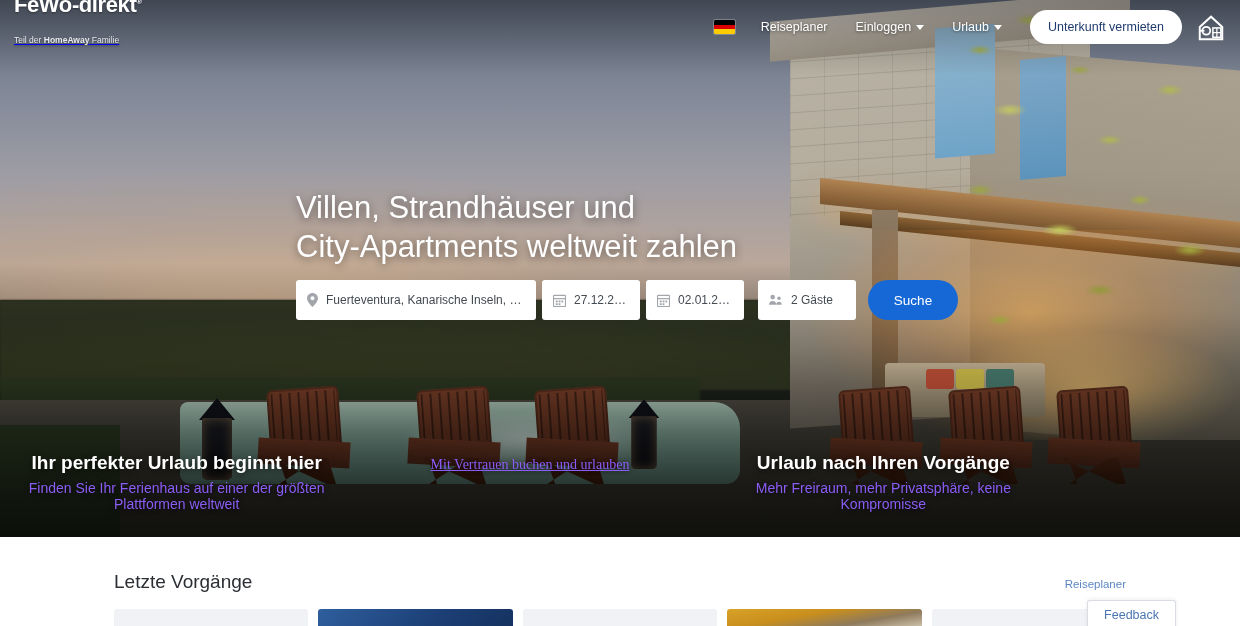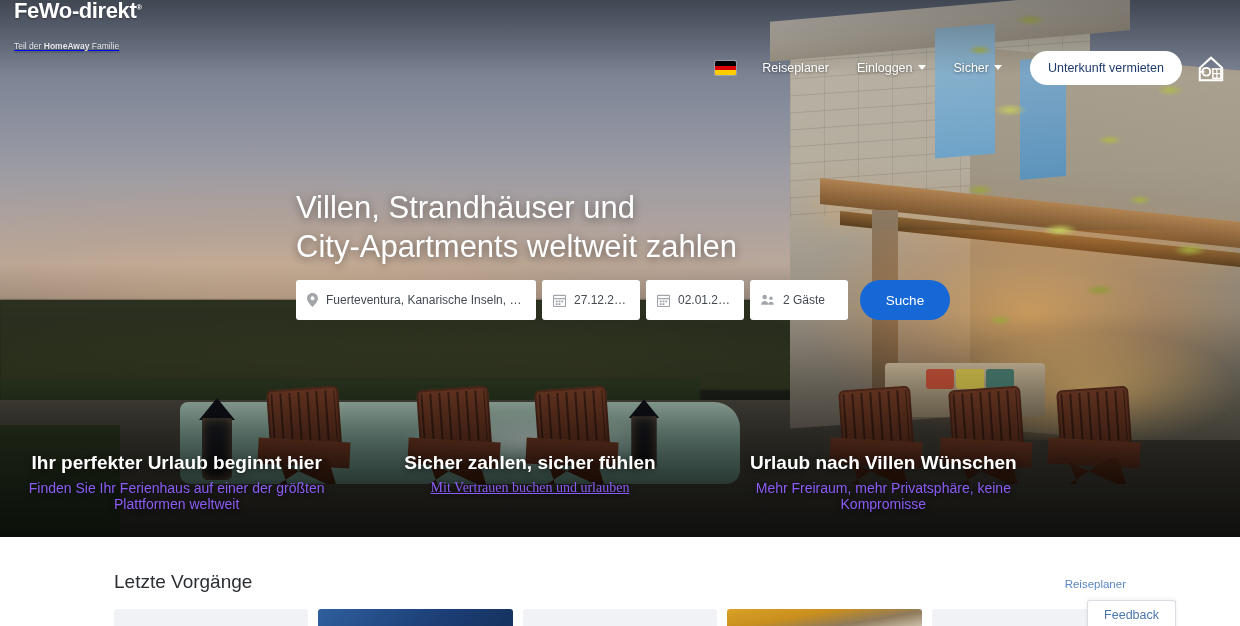--- a/index.html
+++ b/index.html
@@ -216,21 +216,21 @@
   .hero-shade {
     position: absolute; inset: 0;
     background:
       linear-gradient(180deg, rgba(0,0,0,.42) 0%, rgba(0,0,0,.06) 14%, rgba(0,0,0,0) 32%,
                       rgba(0,0,0,0) 58%, rgba(0,0,0,.30) 78%, rgba(0,0,0,.62) 100%);
   }
 
   
   .topnav {
     position: absolute; left: 0; top: 0; width: 1240px; height: 44px;
-    display: flex; align-items: flex-start; z-index: 40; flex-direction: column;
+    display: flex; align-items: flex-end; z-index: 40;
   }
   .logo-wrap { margin-left: 14px; width: 132px; }
   .logo-main {
     color: #fff; font-size: 22px; font-weight: 700; letter-spacing: -.4px;
     line-height: 1; position: relative; display: inline-block;
     text-shadow: 0 1px 2px rgba(0,0,0,.35);
   }
   .logo-reg {
     font-size: 8px; vertical-align: super; font-weight: 700;
   }
@@ -280,21 +280,21 @@
   .searchbar {
     position: absolute; left: 296px; top: 280px; z-index: 30;
     display: flex; align-items: stretch; gap: 6px;
   }
   .field {
     background: #fff; border-radius: 3px; height: 40px;
     display: flex; align-items: center; padding: 0 11px; gap: 8px;
   }
   .f-dest { width: 240px; }
   .f-date { width: 98px; }
-  .f-guest { width: 98px; }
+  .f-guest { width: 98px; margin-left: 8px; }
   .field-text {
     font-size: 12px; color: #444a52; white-space: nowrap; overflow: hidden;
     text-overflow: ellipsis;
   }
   .btn-search {
     background: #1668d6; color: #fff; border: none; border-radius: 20px;
     width: 90px; height: 40px; font-size: 13.5px; font-family: inherit;
     cursor: pointer; margin-left: 6px;
   }
   .ico { flex: none; opacity: .62; }
@@ -450,21 +450,21 @@
       <a class="nav-link" href="#">
         <span>Reiseplaner</span>
       </a>
 
       <a class="nav-link" href="#">
         <span>Einloggen</span>
         <i class="caret"></i>
       </a>
 
       <a class="nav-link" href="#">
-        <span>Sicher</span>
+        <span>Urlaub</span>
         <i class="caret"></i>
       </a>
 
       <button class="btn-rent">Unterkunft vermieten</button>
 
       <div class="ha-house">
         <svg width="30" height="30" viewBox="0 0 32 32" aria-hidden="true">
           <path d="M4 16 L16 5 L28 16 L28 29 L4 29 Z" fill="none" stroke="#fff" stroke-width="2.1"></path>
           <rect x="18" y="17" width="8.5" height="10" fill="none" stroke="#fff" stroke-width="1.6"></rect>
           <line x1="22.25" y1="17" x2="22.25" y2="27" stroke="#fff" stroke-width="1.3"></line>
@@ -529,25 +529,24 @@
 
     <button class="btn-search">Suche</button>
   </div>
 
   <div class="features">
     <div class="feat">
       <h3>Ihr perfekter Urlaub beginnt hier</h3>
       <p>Finden Sie Ihr Ferienhaus auf einer der größten Plattformen weltweit</p>
     </div>
     <div class="feat">
-      <h3>Sicher zahlen, sicher fühlen</h3>
       <a href="#">Mit Vertrauen buchen und urlauben</a>
     </div>
     <div class="feat">
-      <h3>Urlaub nach Villen Wünschen</h3>
+      <h3>Urlaub nach Ihren Vorgänge</h3>
       <p>Mehr Freiraum, mehr Privatsphäre, keine Kompromisse</p>
     </div>
   </div>
 
 </div>
 
 <div class="lower">
   <div class="lower-head">
     <div class="lower-title">Letzte Vorgänge</div>
     <a class="lower-link" href="#">Reiseplaner</a>

